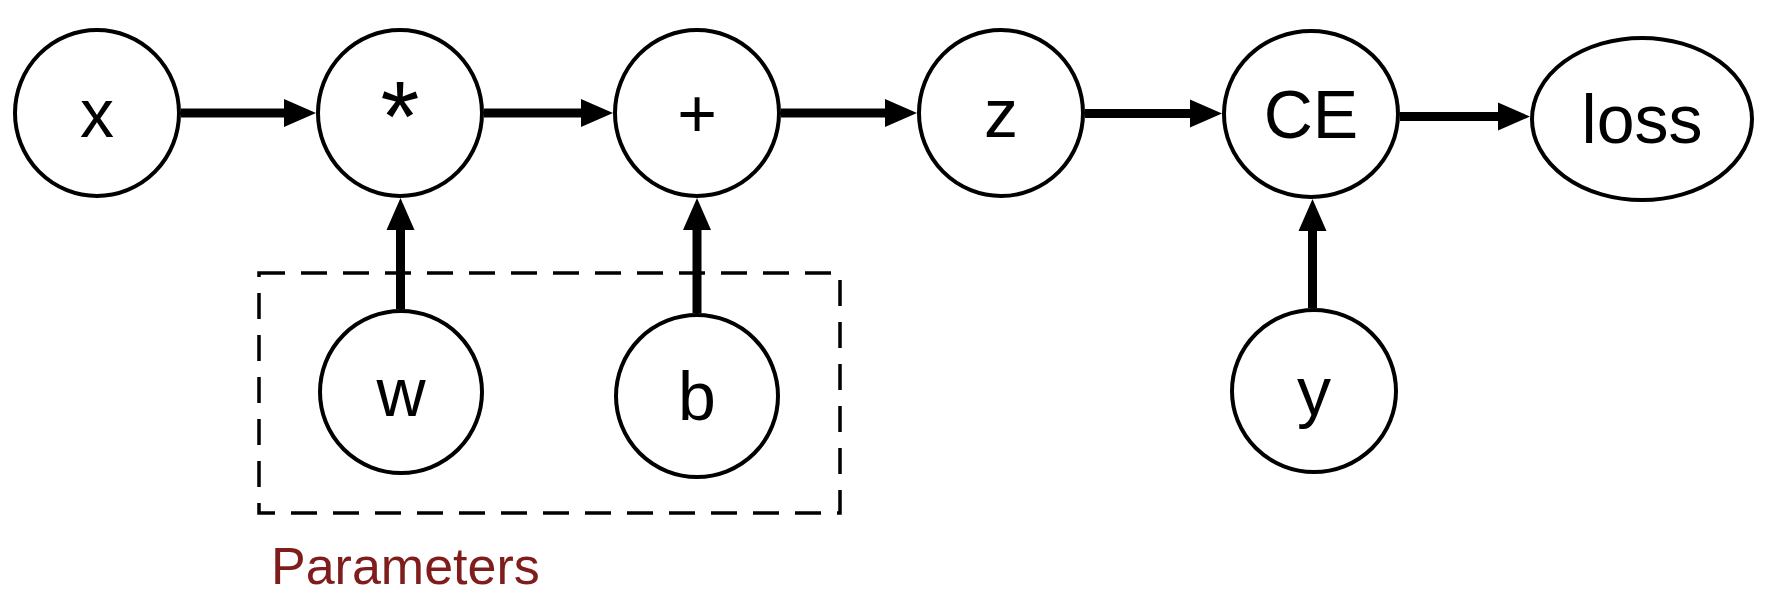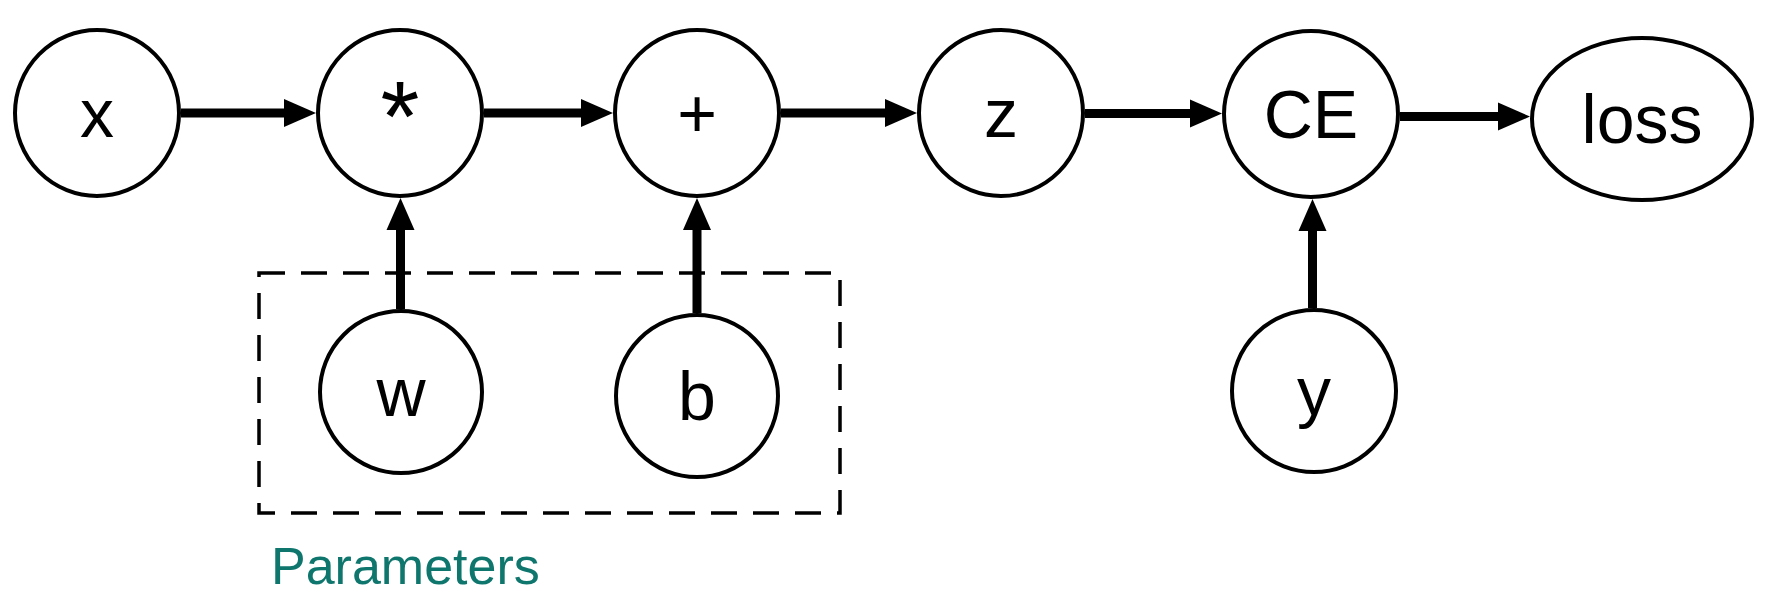--- a/index.html
+++ b/index.html
@@ -26,21 +26,21 @@
     fill: none;
     stroke: #000000;
     stroke-width: 3.5;
     stroke-dasharray: 26 16;
   }
   .group-label {
     position: absolute;
     left: 271px;
     top: 536px;
     font-size: 52px;
-    color: #0f766e;
+    color: #7f1d1d;
     letter-spacing: 0px;
     white-space: nowrap;
   }
 </style>
 </head>
 <body>
 
 <div class="stage">
   <svg class="diagram" id="diagram-svg" width="1772" height="606" viewBox="0 0 1772 606">
       <rect x="259" y="273" width="581" height="240" class="group-box"></rect>

